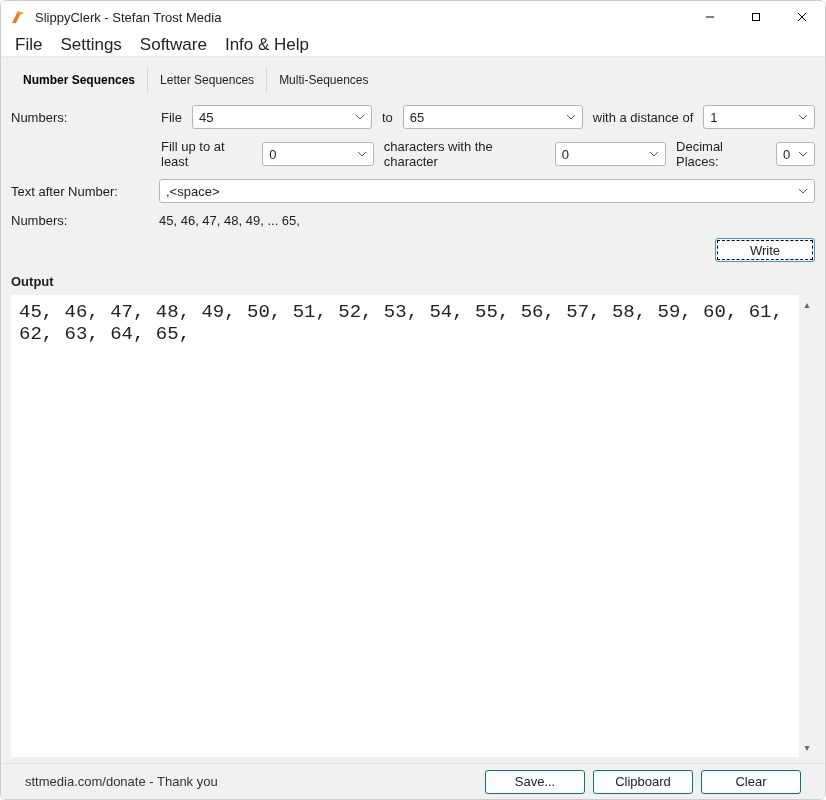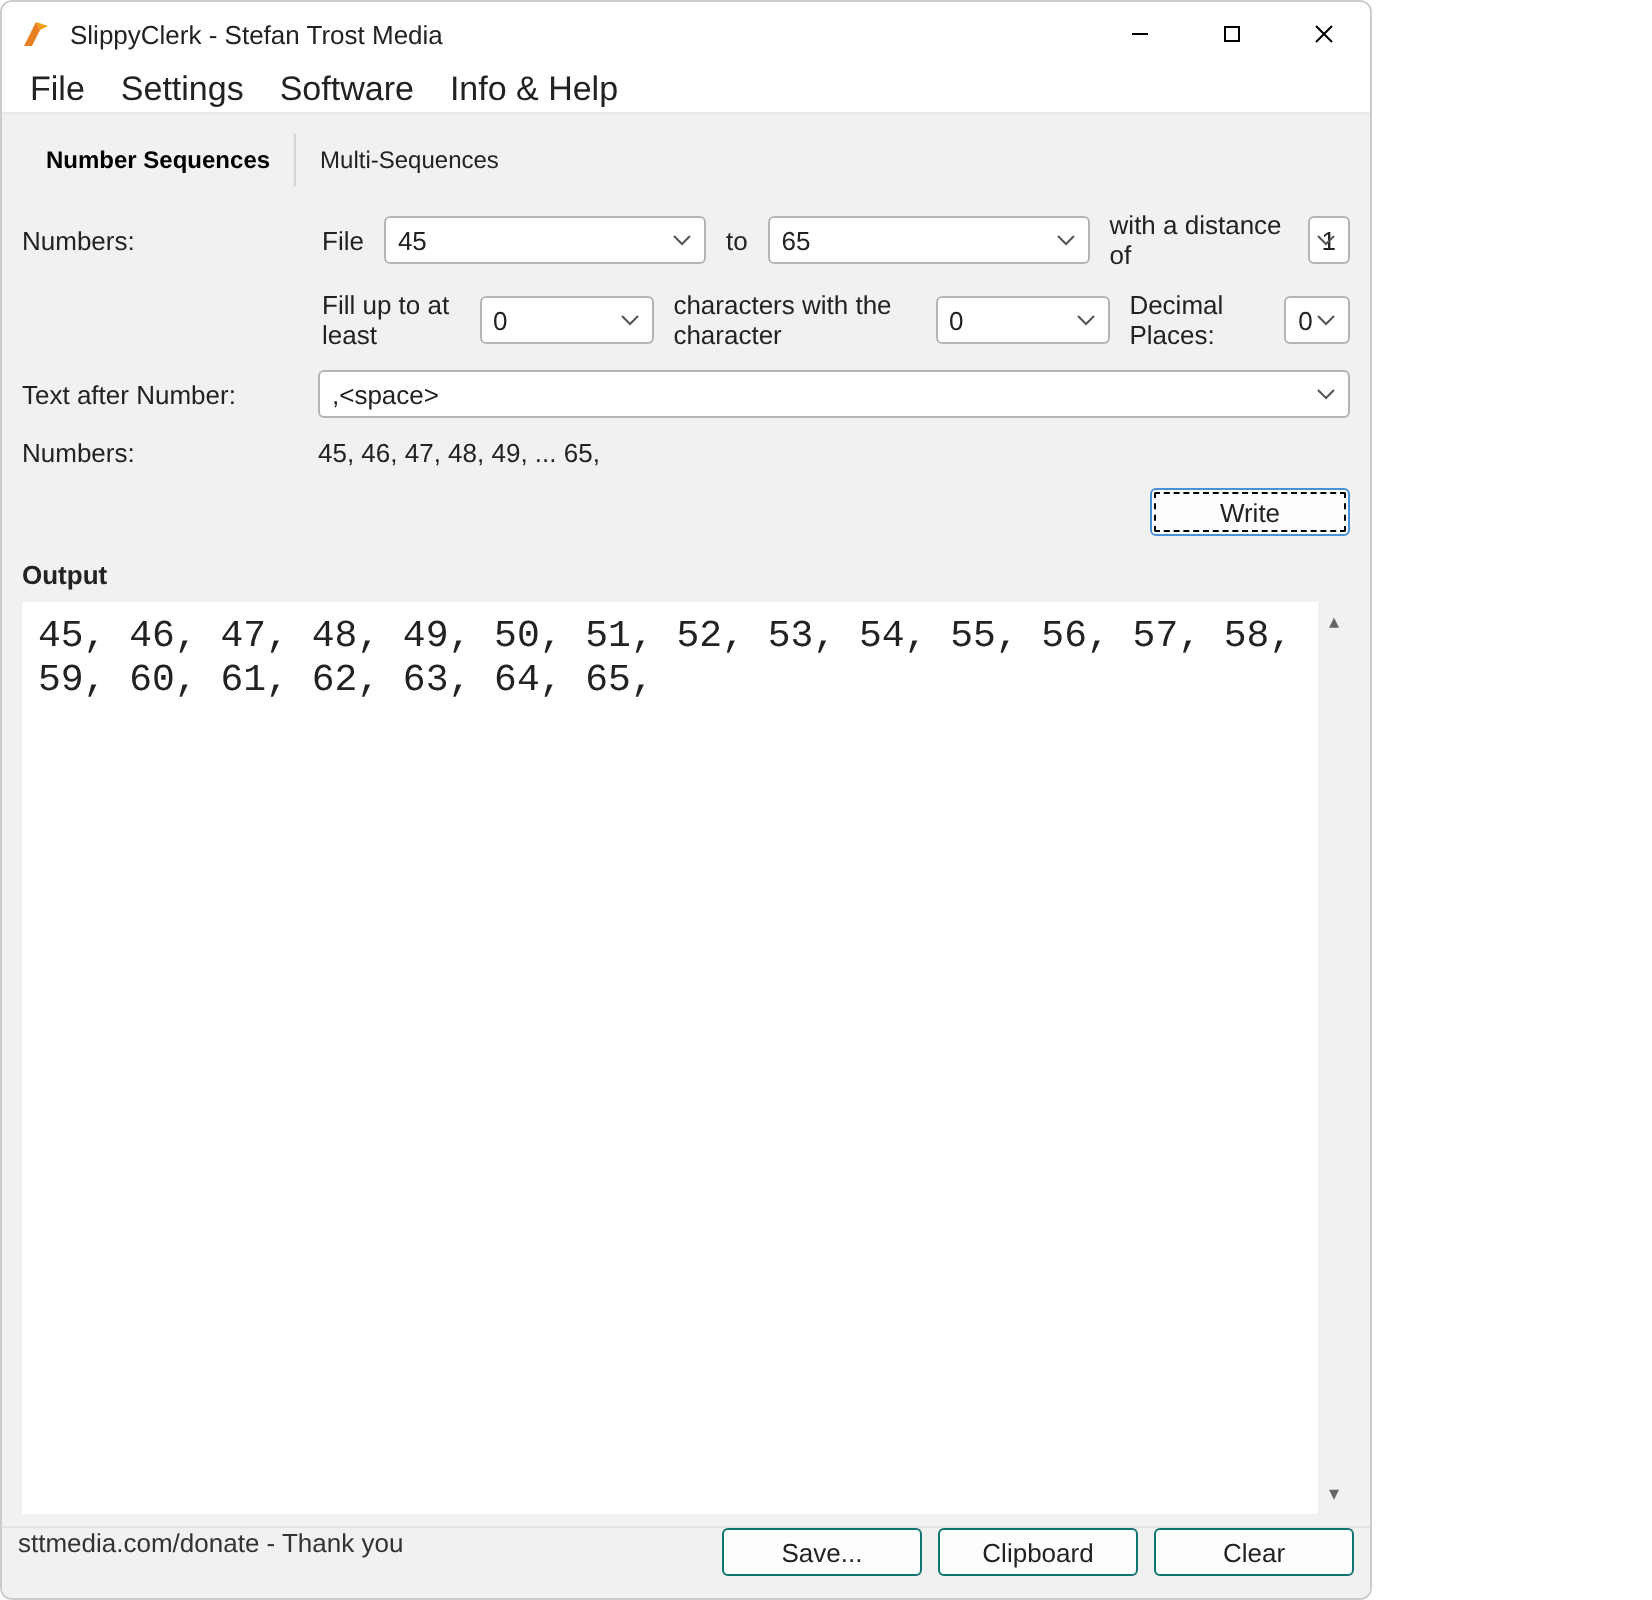--- a/index.html
+++ b/index.html
@@ -2,21 +2,21 @@
 <html><head>
 <meta charset="utf-8">
 <style>
   * { box-sizing: border-box; }
   html, body {
     margin: 0; padding: 0;
     font-family: "Segoe UI", Tahoma, sans-serif;
     font-size: 13px; color: #222; background: #fff;
   }
   .window {
-    width: 686px; height: 800px;
+    width: 826px; height: 800px;
     display: flex; flex-direction: column;
     border: 1px solid #ccc; border-radius: 6px;
     overflow: hidden; background: #fff;
   }
   .titlebar {
     height: 32px; display: flex; align-items: center;
     padding: 0 0 0 8px; background: #fff;
   }
   .titlebar .icon {
     width: 18px; height: 18px; margin-right: 8px;
@@ -92,22 +92,22 @@
     font-size: 19px; padding: 6px 8px; white-space: pre-wrap;
     overflow-y: hidden;
   }
   .output-scroll {
     width: 16px; display:flex; flex-direction:column;
     justify-content: space-between; align-items: center;
     padding: 4px 0;
   }
   .scroll-arrow { color:#666; font-size:10px; }
   .statusbar {
-    height: 36px; display:flex; 
-    padding: 0 8px; background:#f1f1f1;
+    height: 36px; display:flex; align-items:center;
+    padding: 0 24px; background:#f1f1f1;
     gap: 8px;
     border-top: 1px solid #e3e3e3;
   }
   .statusbar .status-text { flex:1; color:#333; }
   .chev svg { display:block; }
 </style>
 </head>
 <body>
 
 <div class="window">
@@ -142,20 +142,21 @@
     <div class="menu-item">File</div>
     <div class="menu-item">Settings</div>
     <div class="menu-item">Software</div>
     <div class="menu-item">Info &amp; Help</div>
   </div>
 
   <div class="content">
 
     <div class="tabs">
       <div class="tab active">Number Sequences</div>
+      <div class="tab">Letter Sequences</div>
       <div class="tab" style="border-right:none">Multi-Sequences</div>
     </div>
 
     <div class="form-area">
 
 
       <div class="row">
         <div class="label-col">Numbers:</div>
         <div class="static">File</div>
         <div class="combo" style="width:180px">

